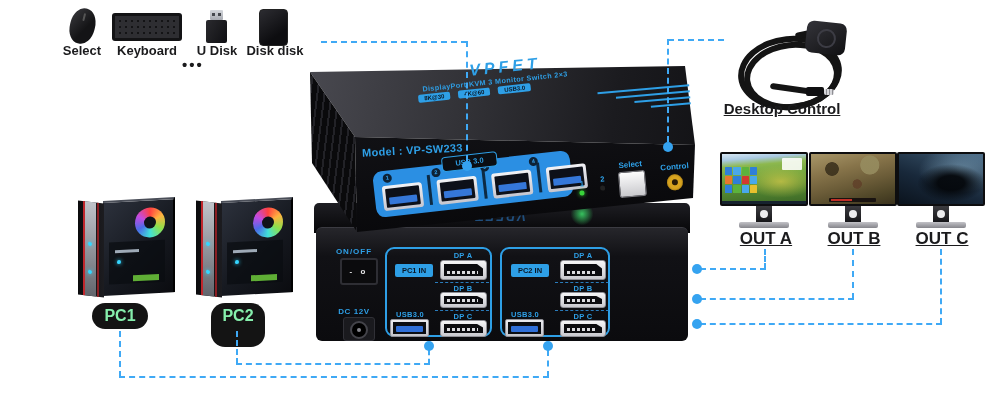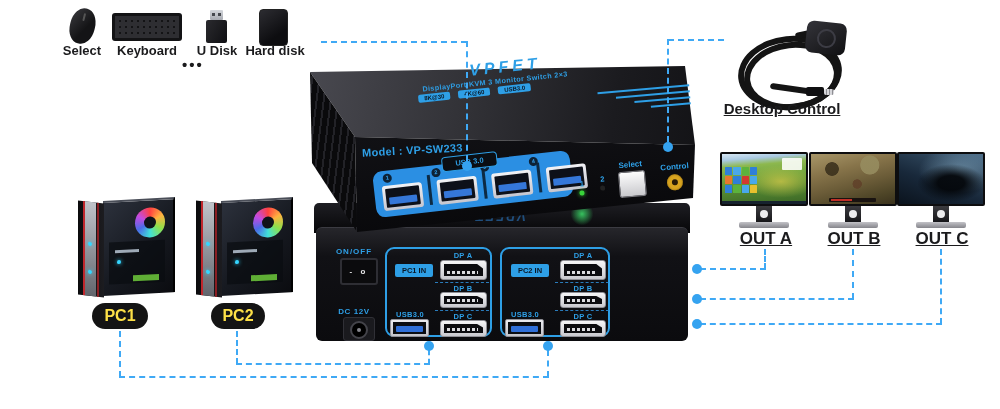--- a/index.html
+++ b/index.html
@@ -84,21 +84,21 @@
            background:linear-gradient(180deg,#c0c3c9 0%,#8d9097 55%,#62656c 100%);}
   .t-red1{position:absolute;left:5px;top:0;width:2px;height:100%;background:#c0262c;}
   .t-red2{position:absolute;left:19px;top:0;width:2px;height:100%;background:#8a1d22;}
   .fan{position:absolute;left:32px;top:7px;width:30px;height:30px;border-radius:50%;
        background:conic-gradient(#ff4040,#ffb340,#8fe04a,#40e0d8,#4a6ce8,#c44ae0,#ff4040);}
   .fan::after{content:"";position:absolute;left:9px;top:9px;width:12px;height:12px;border-radius:50%;background:#10121a;}
   .mobo{position:absolute;left:6px;top:40px;width:56px;height:42px;background:rgba(10,12,16,.72);}
   .gbar{position:absolute;left:30px;top:74px;width:26px;height:6px;background:#5fae35;}
   .cstrip{position:absolute;left:12px;top:48px;width:24px;height:3px;background:#b9c6d4;opacity:.85;}
   .cdot{position:absolute;width:4px;height:4px;border-radius:50%;background:#35d6ff;box-shadow:0 0 4px #35d6ff;}
-  .pill{position:absolute;background:#141414;color:#fde047;font-weight:bold;border-radius:14px;
+  .pill{position:absolute;background:#141414;color:#86efac;font-weight:bold;border-radius:14px;
         text-align:center;font-size:16px;z-index:5;}
   
   .plabel{position:absolute;font-weight:bold;font-size:13px;color:#1b1b1d;text-align:center;}
   .mouse{position:absolute;left:70px;top:8px;width:25px;height:36px;border-radius:12px/17px;
          background:linear-gradient(120deg,#3a3a3e,#141416 60%);transform:rotate(14deg);}
   .mouse::after{content:"";position:absolute;left:11px;top:5px;width:2px;height:8px;background:#555;border-radius:1px;}
   .kbd{position:absolute;left:112px;top:13px;width:70px;height:28px;background:#131315;border-radius:3px;}
   .kbd-keys{position:absolute;inset:3px;background:
       repeating-linear-gradient(90deg,#3a3a3f 0 4px,transparent 4px 6px),
       repeating-linear-gradient(0deg,#3a3a3f 0 4px,transparent 4px 6px);opacity:.7;}
@@ -125,21 +125,21 @@
   <div class="mouse"></div>
   <div class="plabel" style="left:56px;top:43px;width:52px;">Select</div>
   <div class="kbd">
       <div class="kbd-keys"></div>
     </div>
   <div class="plabel" style="left:107px;top:43px;width:80px;">Keyboard</div>
   <div class="udisk-cap"></div>
   <div class="udisk-body"></div>
   <div class="plabel" style="left:194px;top:43px;width:46px;">U Disk</div>
   <div class="hdd"></div>
-  <div class="plabel" style="left:242px;top:43px;width:66px;">Hard disk</div>
+  <div class="plabel" style="left:242px;top:43px;width:66px;">Disk disk</div>
   <div class="plabel" style="left:168px;top:56px;width:50px;font-size:15px;letter-spacing:2px;">•••</div>
 
   <div class="dash-h" style="left:321px;top:41px;width:146px;"></div>
   <div class="dash-v" style="left:466px;top:41px;height:120px;"></div>
   <div class="dot" style="left:462px;top:161px;"></div>
 
   <div class="dash-h" style="left:668px;top:39px;width:56px;"></div>
   <div class="dash-v" style="left:667px;top:39px;height:103px;"></div>
   <div class="dot" style="left:663px;top:142px;"></div>
 
@@ -353,21 +353,21 @@
     </div>
     <div class="t-front">
       <div class="t-strip"></div>
         <div class="t-red1"></div>
         <div class="t-red2"></div>
       <div class="cdot" style="left:10px;top:40px;"></div>
         <div class="cdot" style="left:10px;top:68px;"></div>
     </div>
   </div>
   <div class="pill" style="left:92px;top:303px;width:56px;height:26px;line-height:26px;">PC1</div>
-  <div class="pill" style="left:211px;top:303px;width:54px;height:26px;line-height:26px;">PC2</div>
+  <div class="pill" style="left:211px;top:303px;width:54px;height:44px;line-height:26px;">PC2</div>
 
   <div class="dash-v" style="left:119px;top:331px;height:46px;"></div>
   <div class="dash-h" style="left:119px;top:376px;width:430px;"></div>
   <div class="dash-v" style="left:547px;top:350px;height:27px;"></div>
   <div class="dot" style="left:543px;top:341px;"></div>
   <div class="dash-v" style="left:236px;top:331px;height:33px;"></div>
   <div class="dash-h" style="left:236px;top:363px;width:194px;"></div>
   <div class="dash-v" style="left:428px;top:350px;height:14px;"></div>
   <div class="dot" style="left:424px;top:341px;"></div>
 

